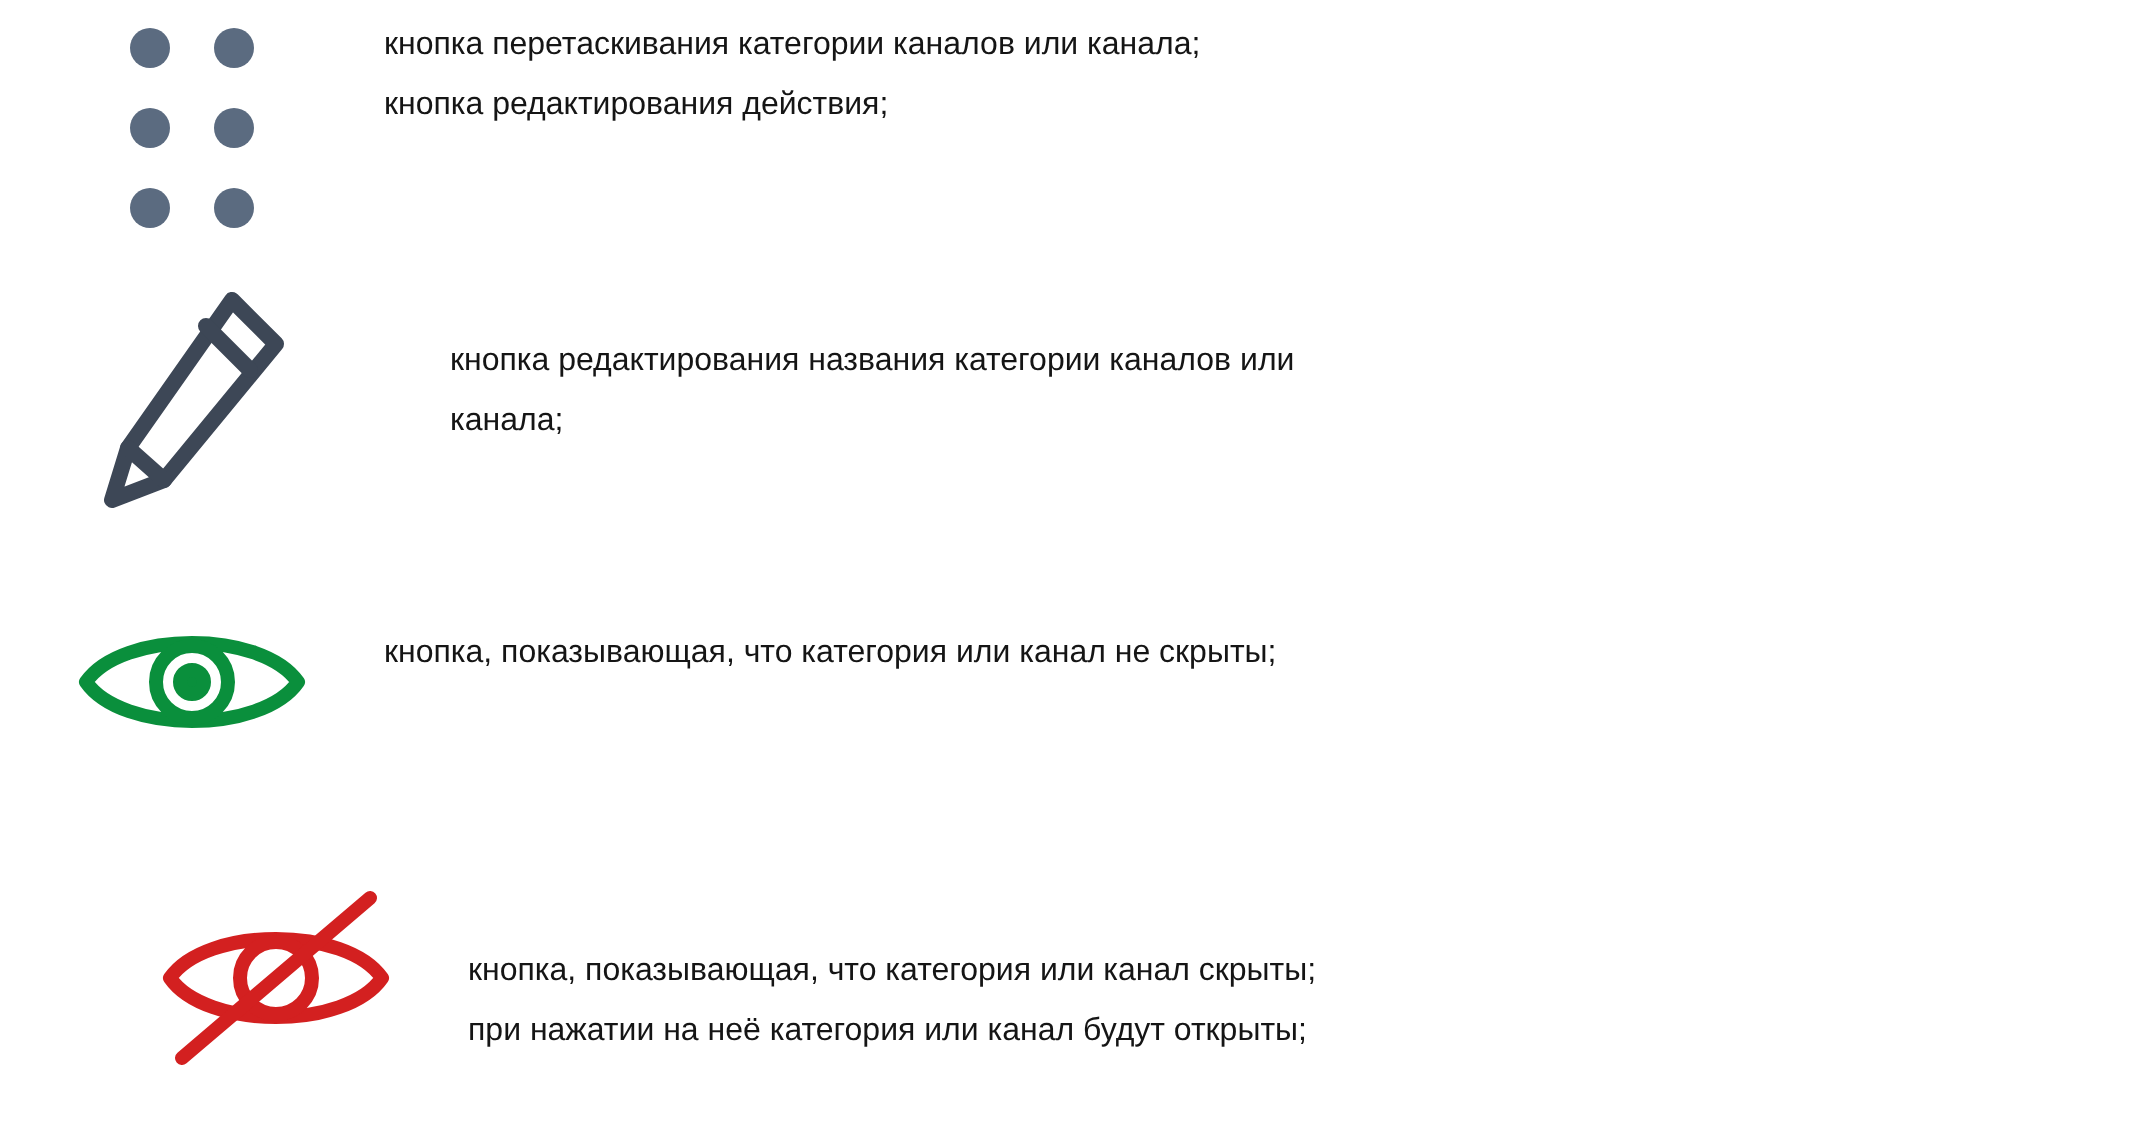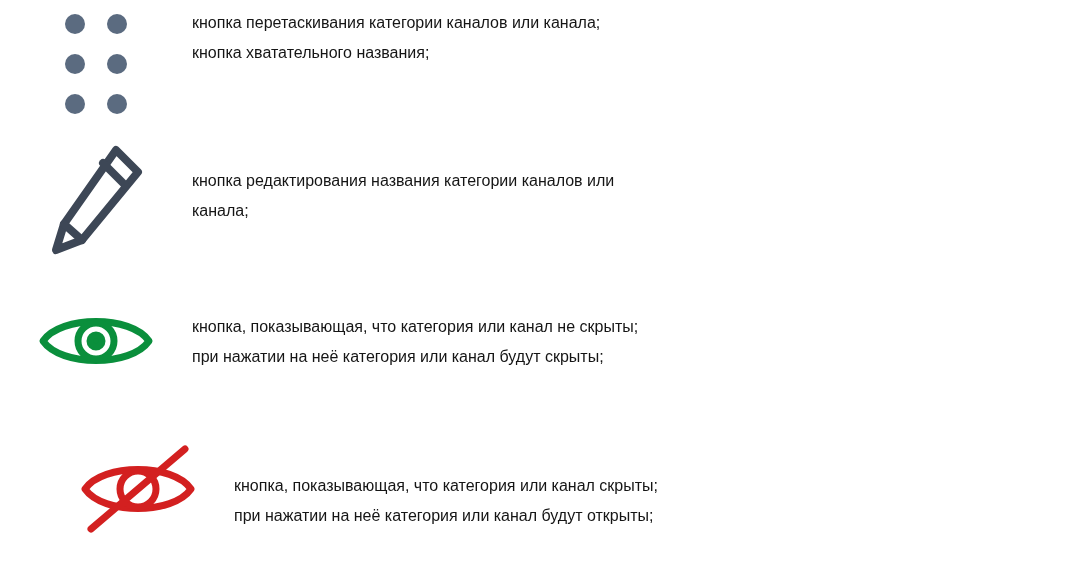--- a/index.html
+++ b/index.html
@@ -62,21 +62,21 @@
     padding-top: 6px;
   }
   .dot {
     width: 20px;
     height: 20px;
     border-radius: 50%;
     background: #5b6b80;
   }
 
   
-  .row-pencil { height: 150px; }
+  .row-pencil { height: 150px; gap: 33px; }
   .row-pencil .text-cell { padding-top: 26px; }
   .row-pencil .icon-cell { padding-top: 2px; }
 
   
   .row-eye { height: 145px; }
   .row-eye .text-cell { padding-top: 22px; }
   .row-eye .icon-cell { padding-top: 16px; }
 
   
   .row-eye-off { height: 138px; padding-left: 42px; }
@@ -94,21 +94,21 @@
         <div class="dot"></div>
         <div class="dot"></div>
         <div class="dot"></div>
         <div class="dot"></div>
         <div class="dot"></div>
         <div class="dot"></div>
       </div>
     </div>
     <div class="text-cell">
       <div class="desc-line">кнопка перетаскивания категории каналов или канала;</div>
-      <div class="desc-line last">кнопка хватательного названия;</div>
+      <div class="desc-line last">кнопка редактирования действия;</div>
     </div>
   </div>
 
   <div class="legend-row row-pencil">
     <div class="icon-cell">
       <svg width="100" height="118" viewBox="0 0 100 118">
         <g fill="none" stroke="#3d4756" stroke-width="8" stroke-linejoin="round" stroke-linecap="round">
           <path d="M70 8 L92 30 L36 98 L10 108 L18 82 Z"></path>
           <path d="M57 21 L79 43"></path>
           <path d="M18 82 L36 98"></path>
@@ -126,21 +126,20 @@
       <svg width="118" height="70" viewBox="0 0 118 70">
         <g fill="none" stroke="#0a8f3c" stroke-width="7" stroke-linejoin="round" stroke-linecap="round">
           <path d="M6 35 C24 9, 94 9, 112 35 C94 61, 24 61, 6 35 Z"></path>
           <circle cx="59" cy="35" r="18"></circle>
           <circle cx="59" cy="35" r="6" fill="#0a8f3c"></circle>
         </g>
       </svg>
     </div>
     <div class="text-cell">
       <div class="desc-line">кнопка, показывающая, что категория или канал не скрыты;</div>
-      <div class="desc-line last">при нажатии на неё категория или канал будут скрыты;</div>
     </div>
   </div>
 
   <div class="legend-row row-eye-off">
     <div class="icon-cell">
       <svg width="122" height="92" viewBox="0 0 122 92">
         <g fill="none" stroke="#d32020" stroke-width="7" stroke-linejoin="round" stroke-linecap="round">
           <path d="M8 46 C26 20, 96 20, 114 46 C96 72, 26 72, 8 46 Z"></path>
           <circle cx="61" cy="46" r="18"></circle>
           <path d="M14 86 L108 6"></path>

